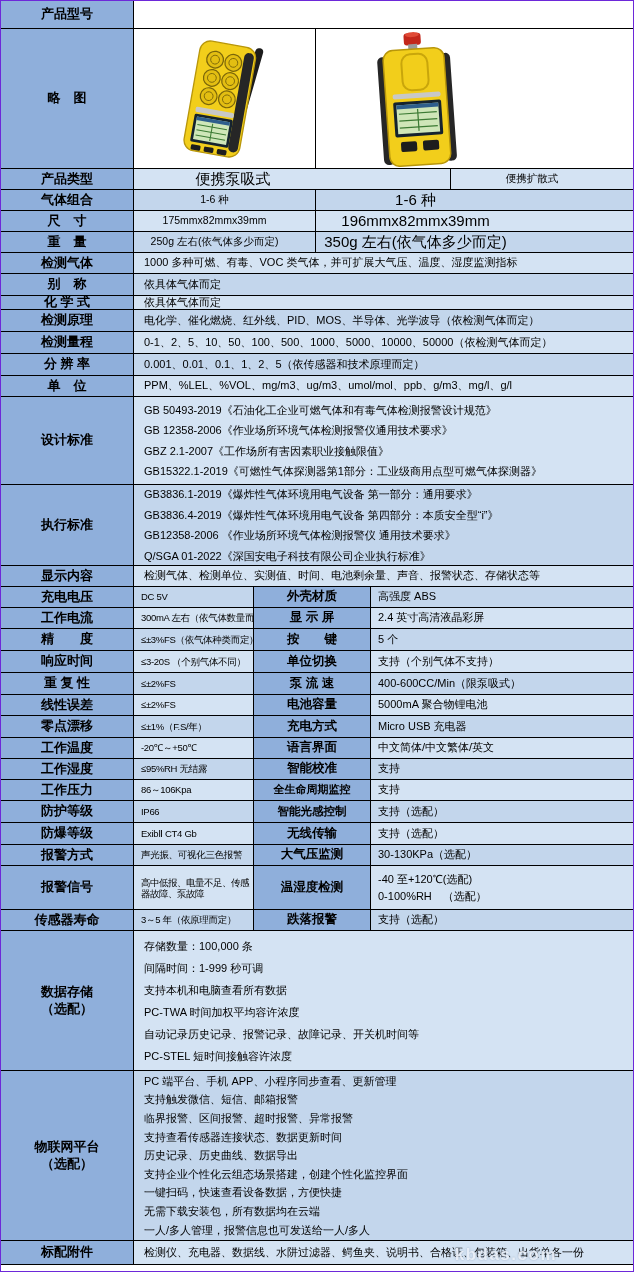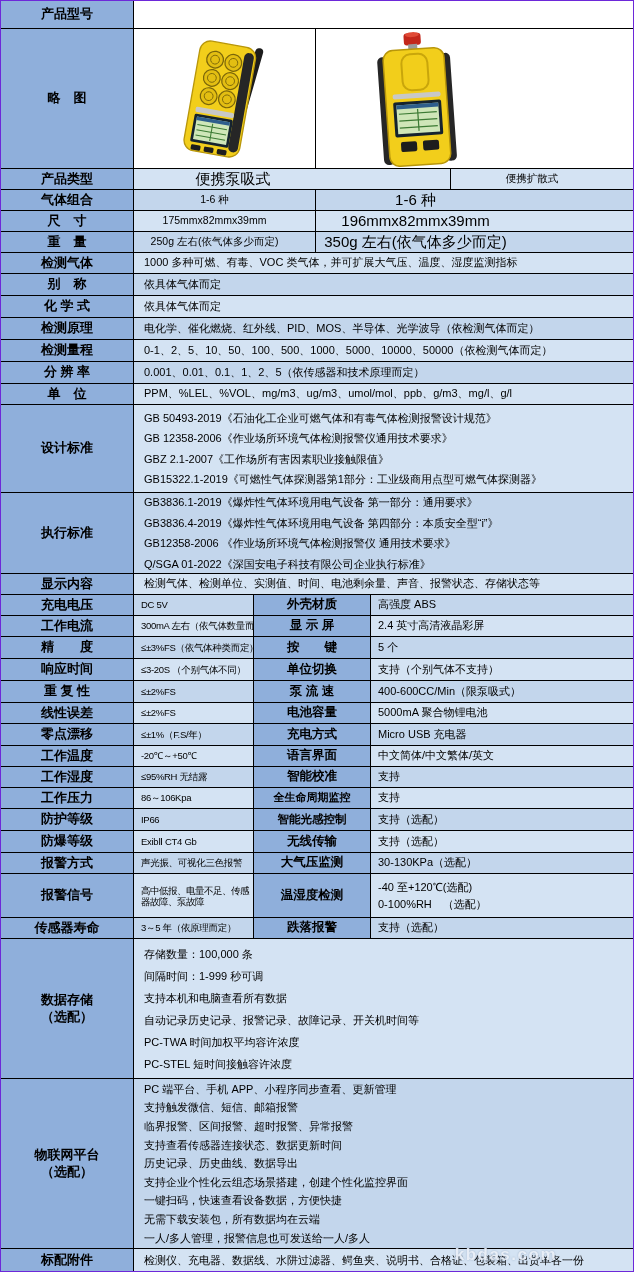--- a/index.html
+++ b/index.html
@@ -150,21 +150,21 @@
   </div>
 
   <div class="row" style="height:21px;">
     <div class="cell lbl w-label">检测气体</div>
     <div class="cell light w-full">1000 多种可燃、有毒、VOC 类气体，并可扩展大气压、温度、湿度监测指标</div>
   </div>
   <div class="row" style="height:22px;">
     <div class="cell lbl w-label">别　称</div>
     <div class="cell dark w-full">依具体气体而定</div>
   </div>
-  <div class="row" style="height:22px;">
+  <div class="row" style="height:14px;">
     <div class="cell lbl w-label">化 学 式</div>
     <div class="cell light w-full">依具体气体而定</div>
   </div>
   <div class="row" style="height:22px;">
     <div class="cell lbl w-label">检测原理</div>
     <div class="cell dark w-full">电化学、催化燃烧、红外线、PID、MOS、半导体、光学波导（依检测气体而定）</div>
   </div>
   <div class="row" style="height:22px;">
     <div class="cell lbl w-label">检测量程</div>
     <div class="cell light w-full">0-1、2、5、10、50、100、500、1000、5000、10000、50000（依检测气体而定）</div>
@@ -299,22 +299,22 @@
 
   <div class="row" style="height:140px;">
     <div class="cell lbl w-label">
       <div>数据存储</div>
       <div>（选配）</div>
     </div>
     <div class="cell light w-full lines" style="line-height:22px;">
       <div style="line-height:22px;">存储数量：100,000 条</div>
       <div style="line-height:22px;">间隔时间：1-999 秒可调</div>
       <div style="line-height:22px;">支持本机和电脑查看所有数据</div>
+      <div style="line-height:22px;">PC-TWA 时间加权平均容许浓度</div>
       <div style="line-height:22px;">自动记录历史记录、报警记录、故障记录、开关机时间等</div>
-      <div style="line-height:22px;">PC-TWA 时间加权平均容许浓度</div>
       <div style="line-height:22px;">PC-STEL 短时间接触容许浓度</div>
     </div>
   </div>
 
   <div class="row" style="height:170px;">
     <div class="cell lbl w-label">
       <div>物联网平台</div>
       <div>（选配）</div>
     </div>
     <div class="cell dark w-full lines lines-tight">

